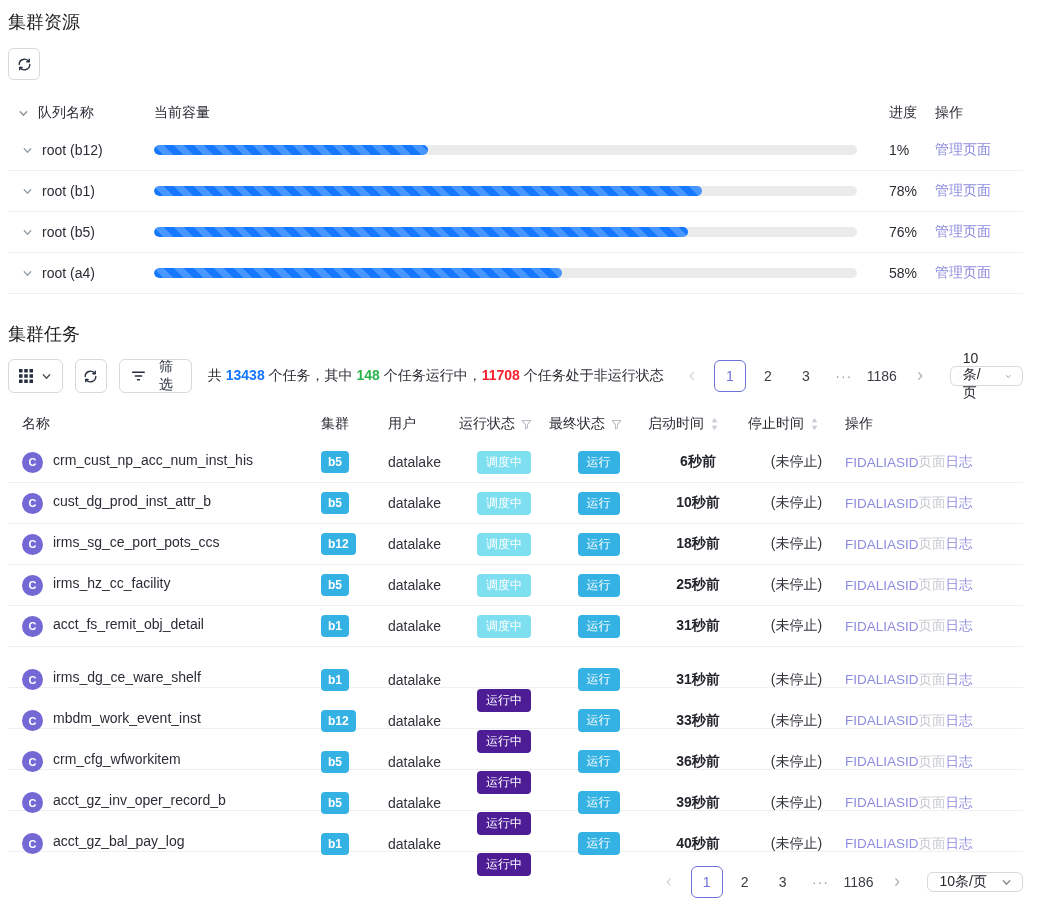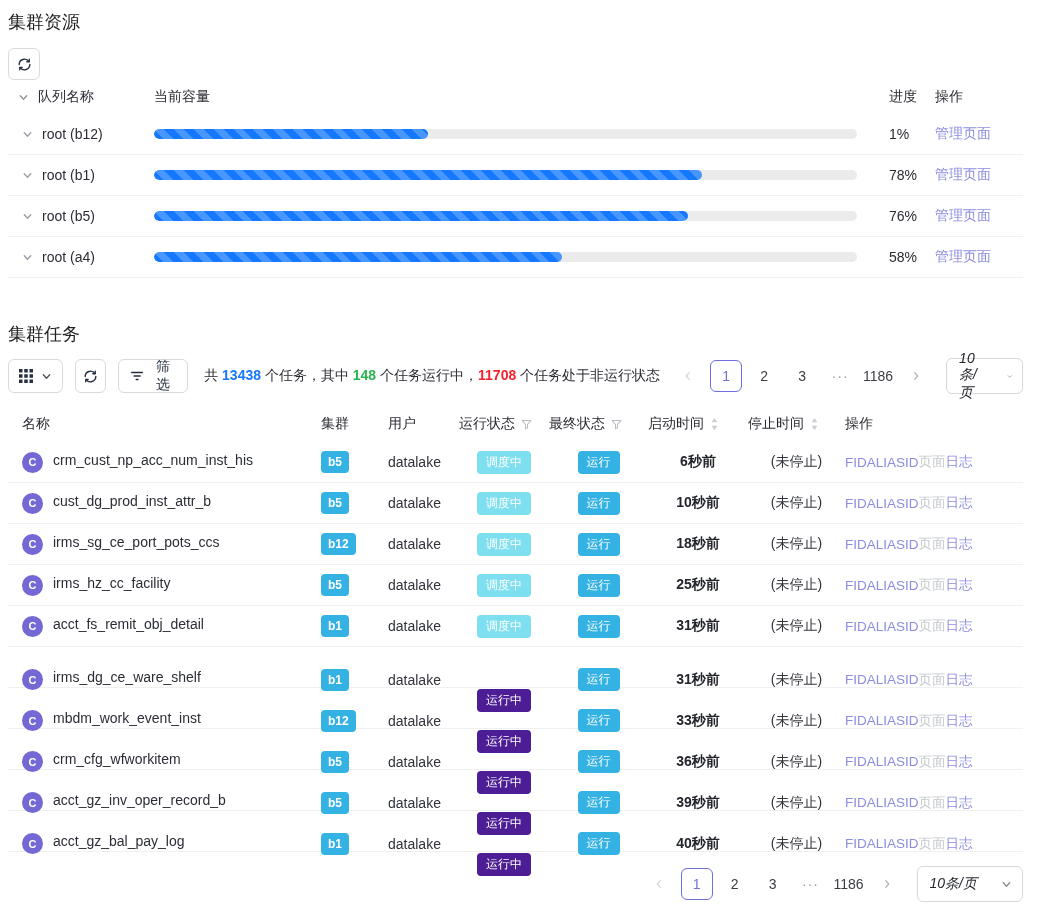--- a/index.html
+++ b/index.html
@@ -12,45 +12,45 @@
   .icon-btn {
     width:32px; height:32px; margin-top:14px; display:inline-flex; align-items:center; justify-content:center;
     border:1px solid #d9d9d9; border-radius:6px; background:#fff; color:#252e3d; cursor:pointer; padding:0;
   }
   .btn {
     height:34px; border:1px solid #d9d9d9; border-radius:6px; background:#fff; color:#252e3d;
     display:inline-flex; align-items:center; gap:8px; padding:0 12px; font-size:14px; cursor:pointer;
     font-family:inherit;
   }
   
-  .rtable { }
+  .rtable { margin-top:16px; }
   .rrow { display:grid; grid-template-columns:146px 1fr 54px 88px; align-items:center; height:41px; border-bottom:1px solid #f0f0f0; }
   .rhead { height:34px; border-bottom:none; font-weight:500; color:#2b2b33; }
   .qcell { display:flex; align-items:center; gap:9px; padding-left:10px; color:#2b2d36; }
   .rrow:not(.rhead) .qcell { padding-left:14px; }
   .barcell { padding-right:24px; }
   .track { height:10px; border-radius:5px; background:#ebebeb; overflow:hidden; }
   .fill { height:10px; border-radius:5px; background:repeating-linear-gradient(45deg,#1677ff 0 7px,#4896ff 7px 14px); }
   .pct { padding-left:8px; color:#2b2b33; }
   .plink { color:#8c8ce0; cursor:pointer; }
   
-  .title2 { margin-top:44px; }
+  .title2 { margin-top:28px; }
   .toolbar { display:flex; align-items:center; gap:12px; margin-top:12px; height:36px; }
   .summary { margin-left:4px; color:#2b2b33; white-space:nowrap; }
   .summary b { font-weight:700; }
   .c-blue { color:#1677ff; } .c-green { color:#2ab44f; } .c-red { color:#f5222d; }
   .pager { margin-left:auto; display:flex; align-items:center; gap:6px; }
   .pg { min-width:32px; height:32px; display:flex; align-items:center; justify-content:center; border-radius:6px;
         color:#3a3d44; font-size:14px; cursor:pointer; }
   .pg.active { border:1px solid #6f70d9; color:#6f70d9; }
   .pg.pg-chev { color:#aeb2b9; }
   .pg.pg-chev.disabled { color:#d4d6da; cursor:default; }
   .pg.ellipsis { color:#9a9ea6; cursor:default; letter-spacing:1px; }
-  .size-select { height:36px; border:1px solid #d9d9d9; border-radius:6px; display:flex; align-items:center;
-                 gap:24px; padding:0 10px 0 12px; margin-left:8px; color:#26282f; cursor:pointer;font-style:italic; }
+  .size-select { height:20px; border:1px solid #d9d9d9; border-radius:6px; display:flex; align-items:center;
+                 gap:14px; padding:0 10px 0 12px; margin-left:8px; color:#26282f; cursor:pointer; }
   .size-select svg { color:#8c8c8c; }
   
   .ttable { margin-top:12px; }
   .trow { display:grid; grid-template-columns:313px 67px 71px 90px 99px 100px 97px 1fr;
           align-items:center; height:41px; border-bottom:1px solid #f0f0f0; }
   .thead { height:36px; border-bottom:none; font-weight:500; color:#2b2b33; }
   .hcell { display:flex; align-items:center; gap:6px; }
   .name-cell { display:flex; gap:10px; padding-left:14px; }
   .thead .name-cell { padding-left:14px; }
   .avatar { width:21px; height:21px; border-radius:50%; background:#7468d4; color:#fff; font-size:11px;

